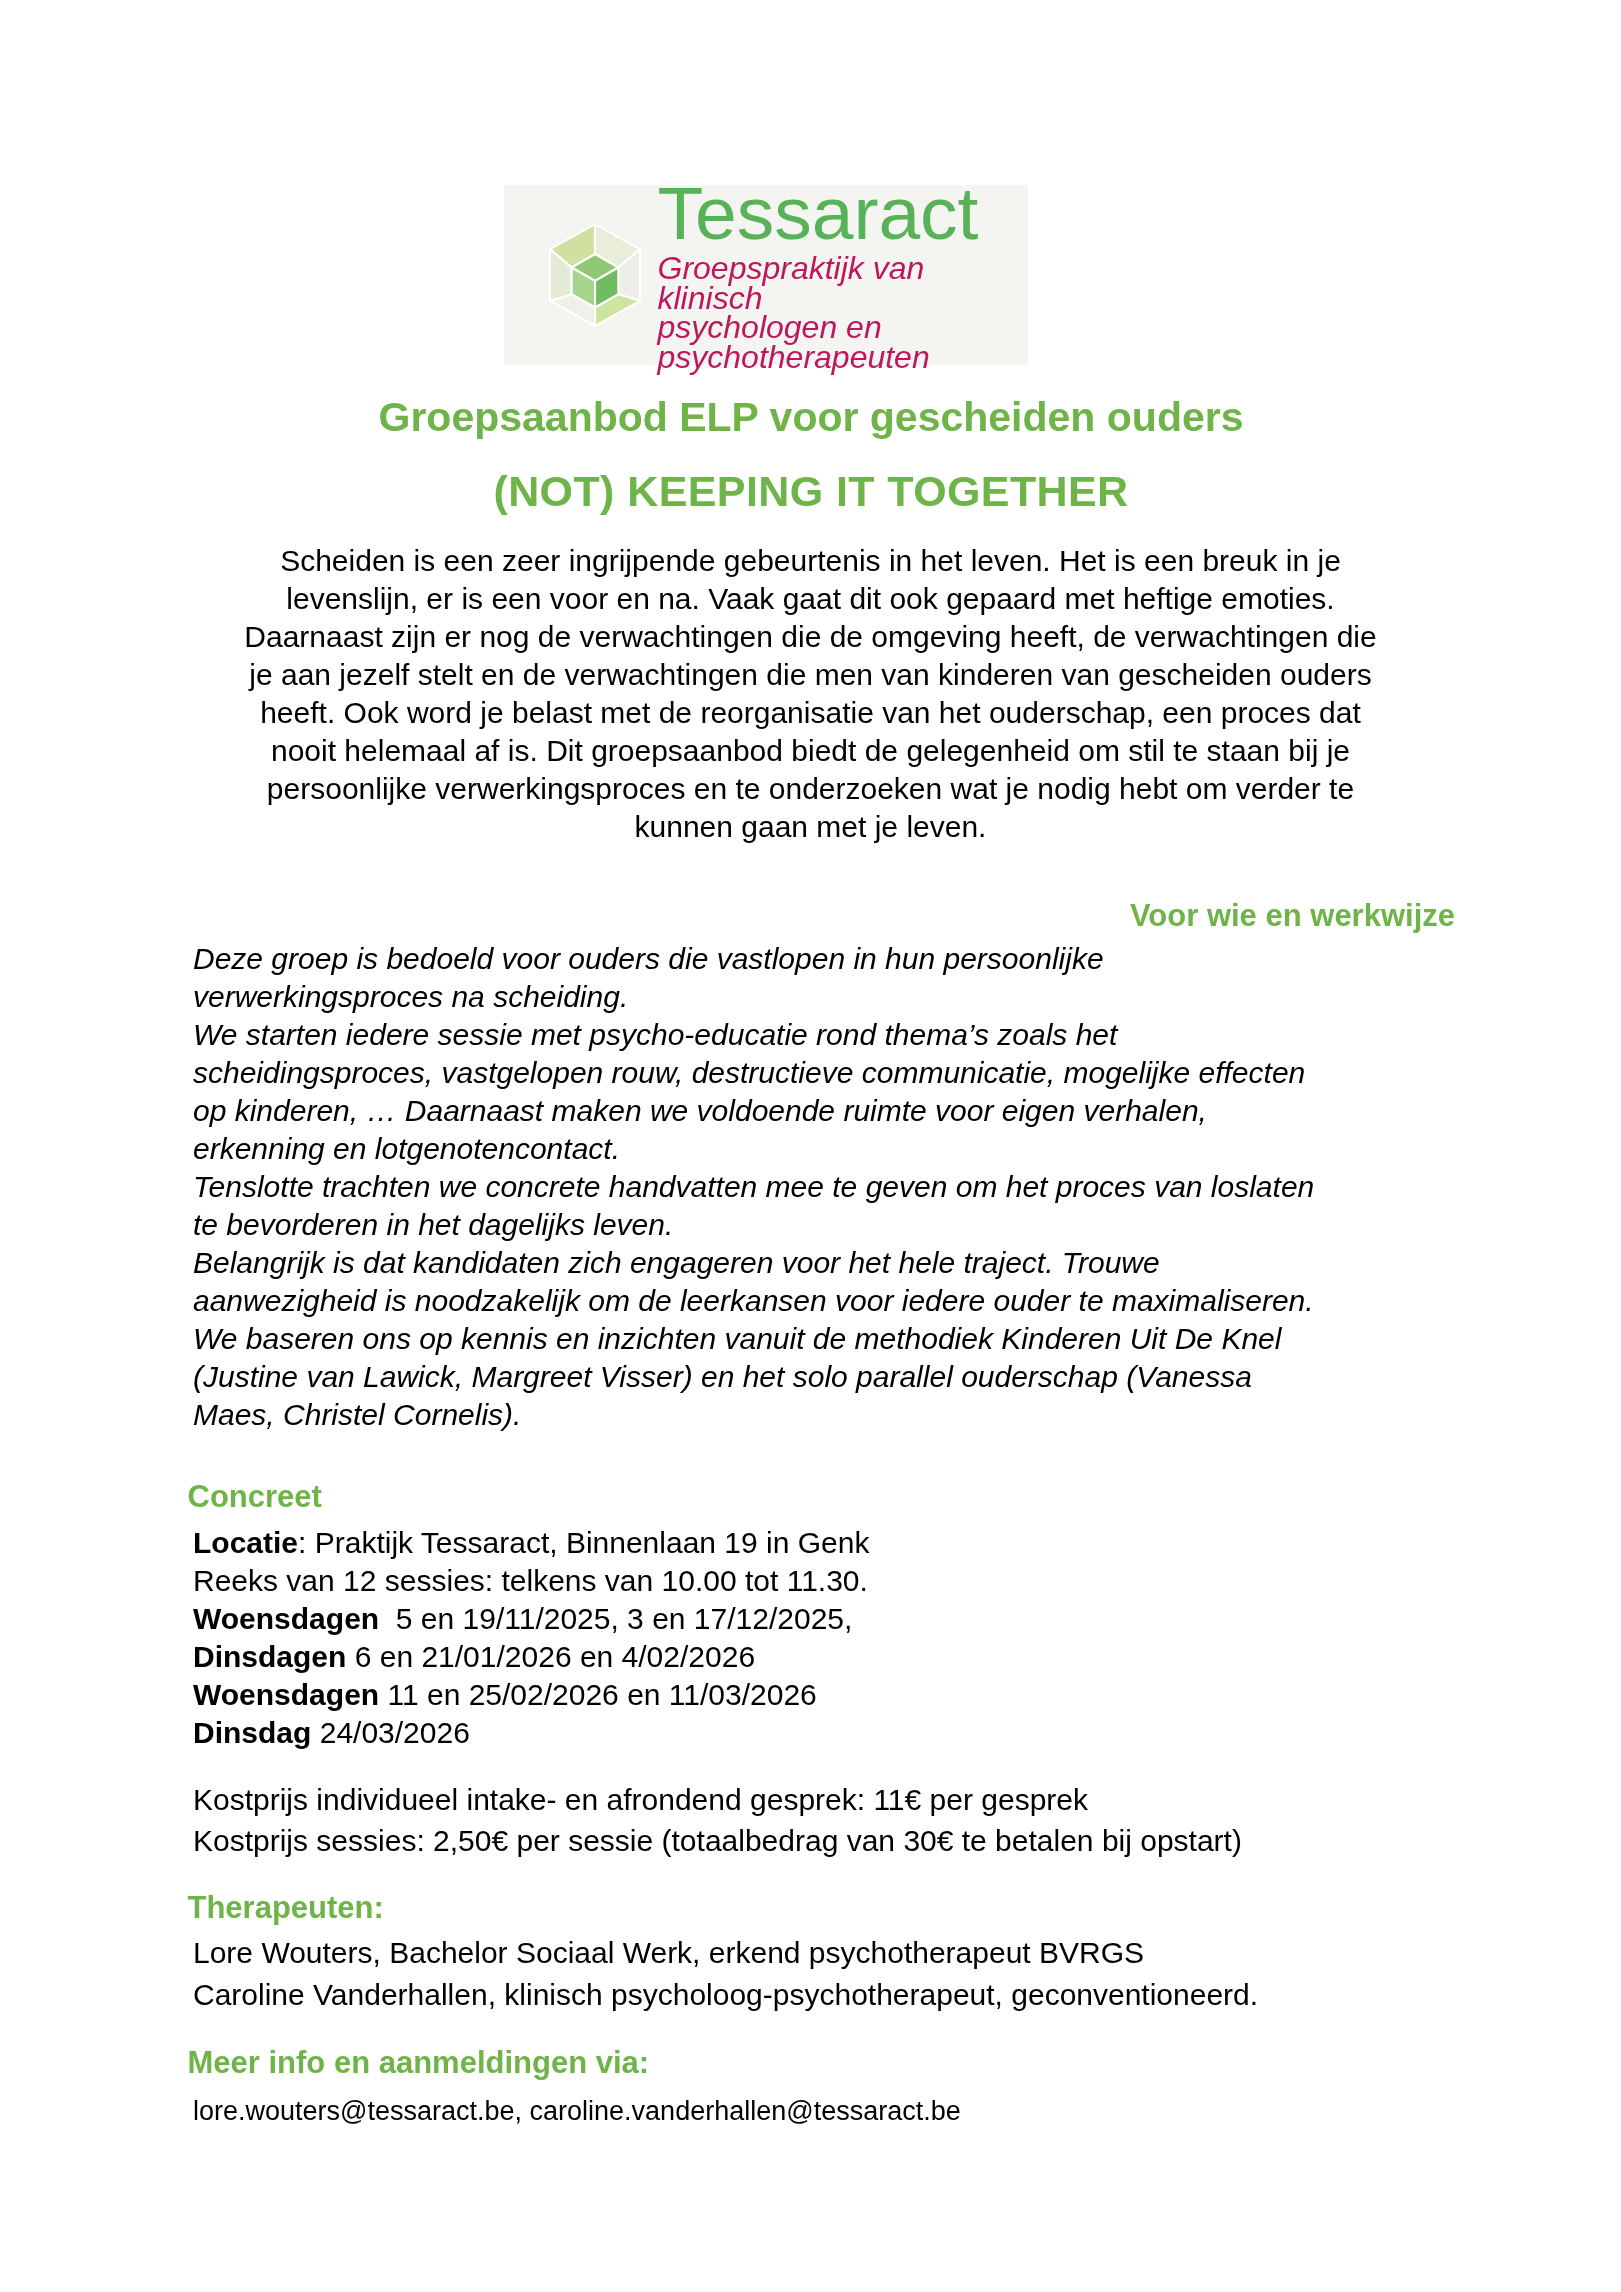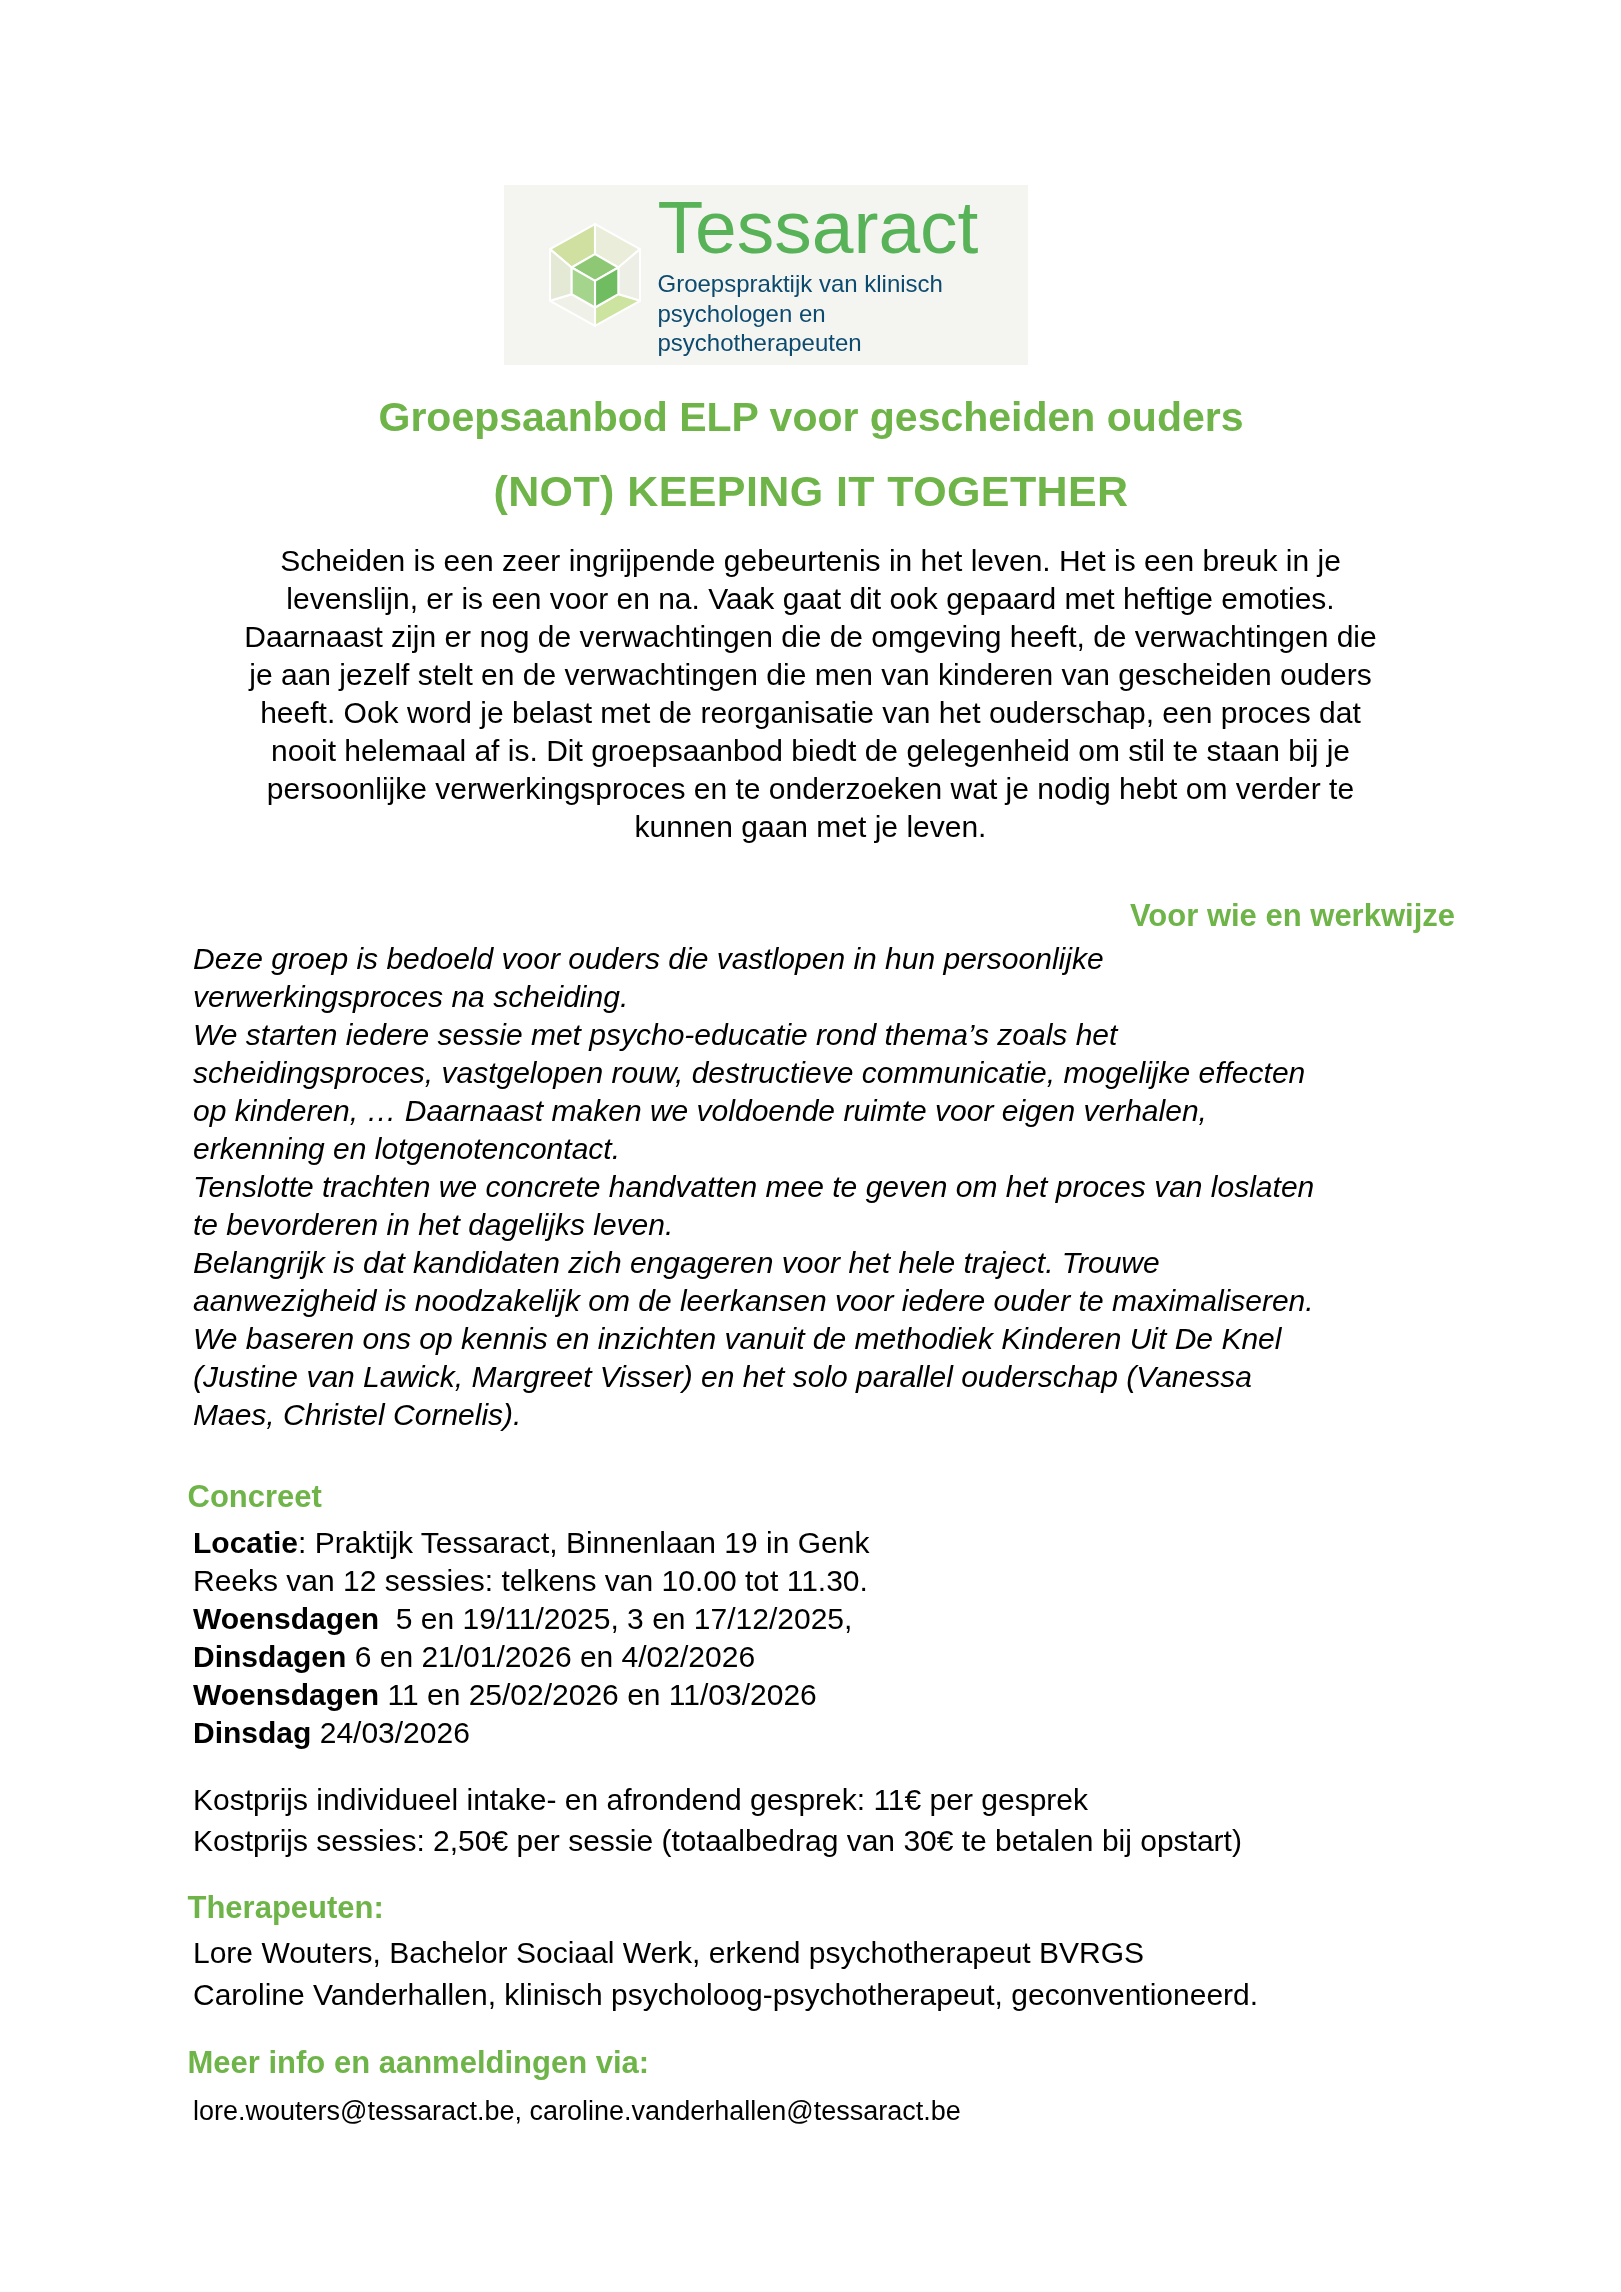--- a/index.html
+++ b/index.html
@@ -26,23 +26,24 @@
   .logo-text { margin-left: 12.5px; }
   .brand {
     font-size: 75px;
     line-height: 0.95;
     color: #58b258;
     letter-spacing: 0px;
     font-weight: 400;
   }
   .tagline {
     margin-top: 5.4px;
-    font-size: 24px;
+    font-style: italic;
+    font-size: 32px;
     line-height: 29.6px;
-    color: #0c4a6e;
+    color: #be185d;
     white-space: pre-line;
   }
   
   .subtitle {
     margin: 27px 0 0 0;
     text-align: center;
     color: #6eb448;
     font-size: 41px;
     line-height: 50px;
     font-weight: bold;

